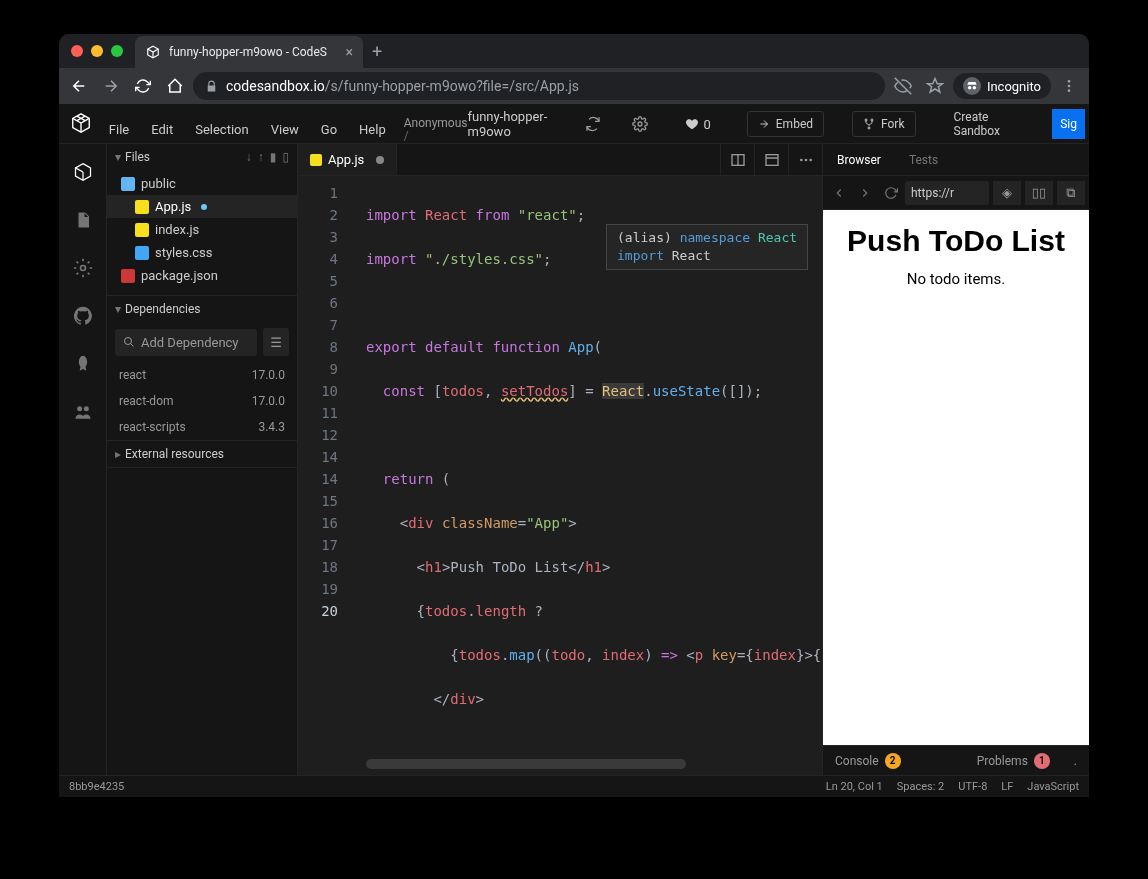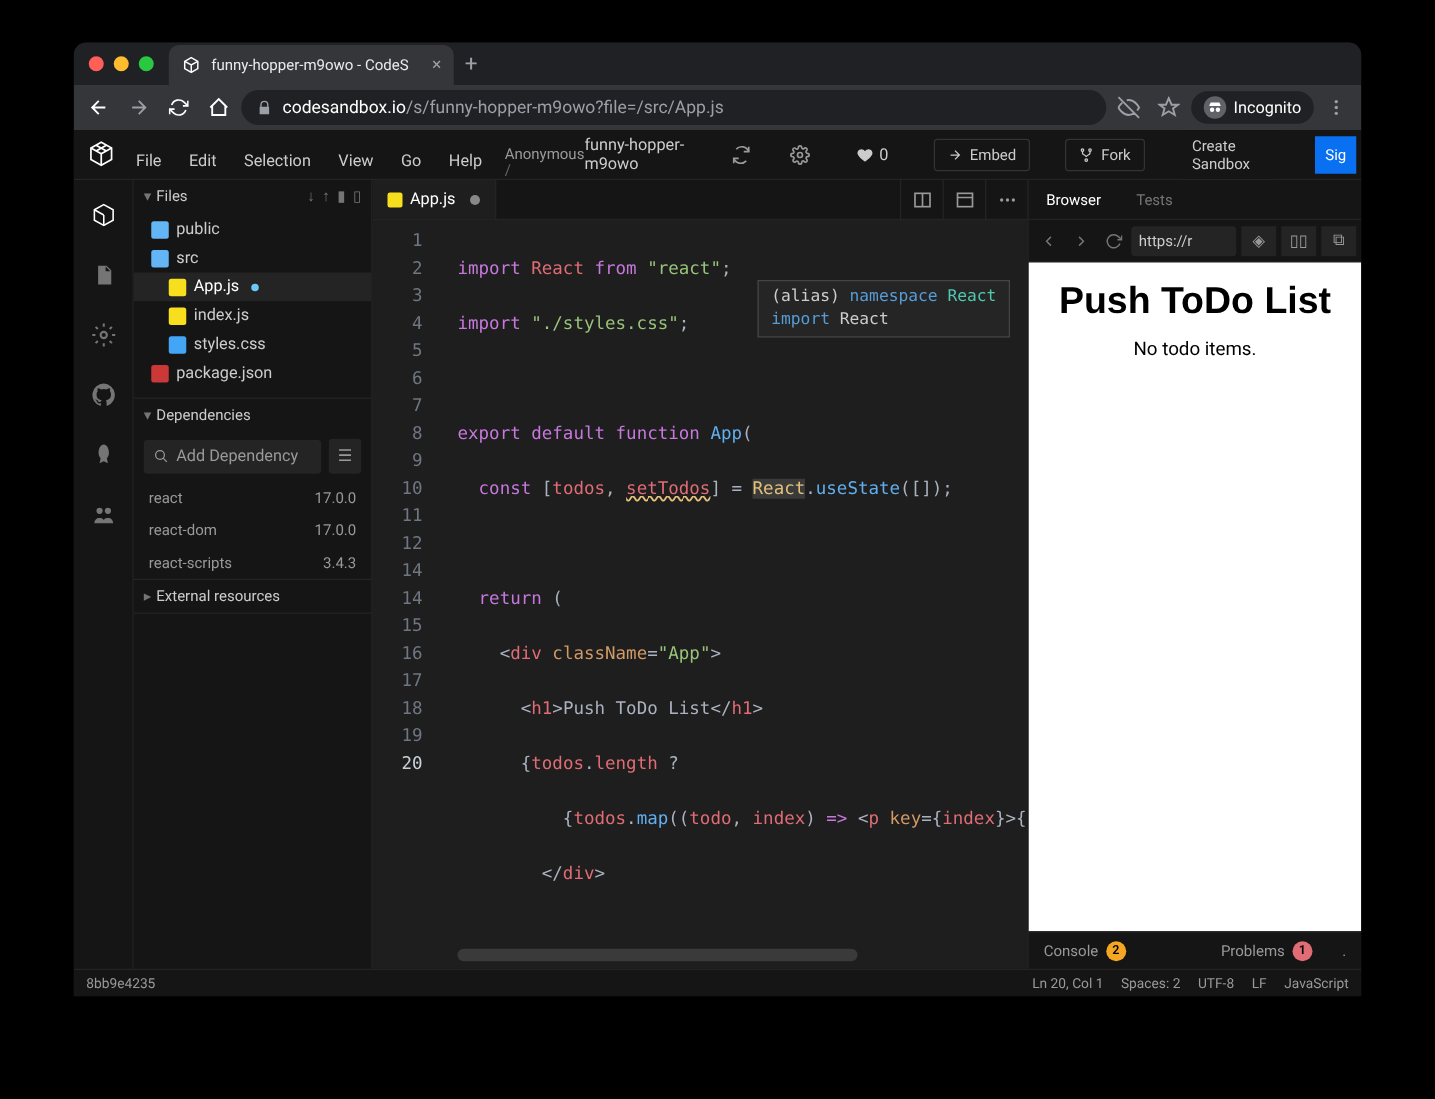--- a/index.html
+++ b/index.html
@@ -295,24 +295,20 @@
             <span>↓</span>
             <span>↑</span>
             <span>▮</span>
             <span>▯</span>
           </span>
         </div>
         <div class="tree">
           <div class="node">
               <span class="fico folder"></span>
               <span>public</span>
-            </div>
-          <div class="node">
-              <span class="fico folderopen"></span>
-              <span>src</span>
             </div>
           <div class="node l2 sel">
               <span class="fico js"></span>
               <span>App.js</span>
               <span class="dot2"></span>
             </div>
           <div class="node l2">
               <span class="fico js"></span>
               <span>index.js</span>
             </div>

